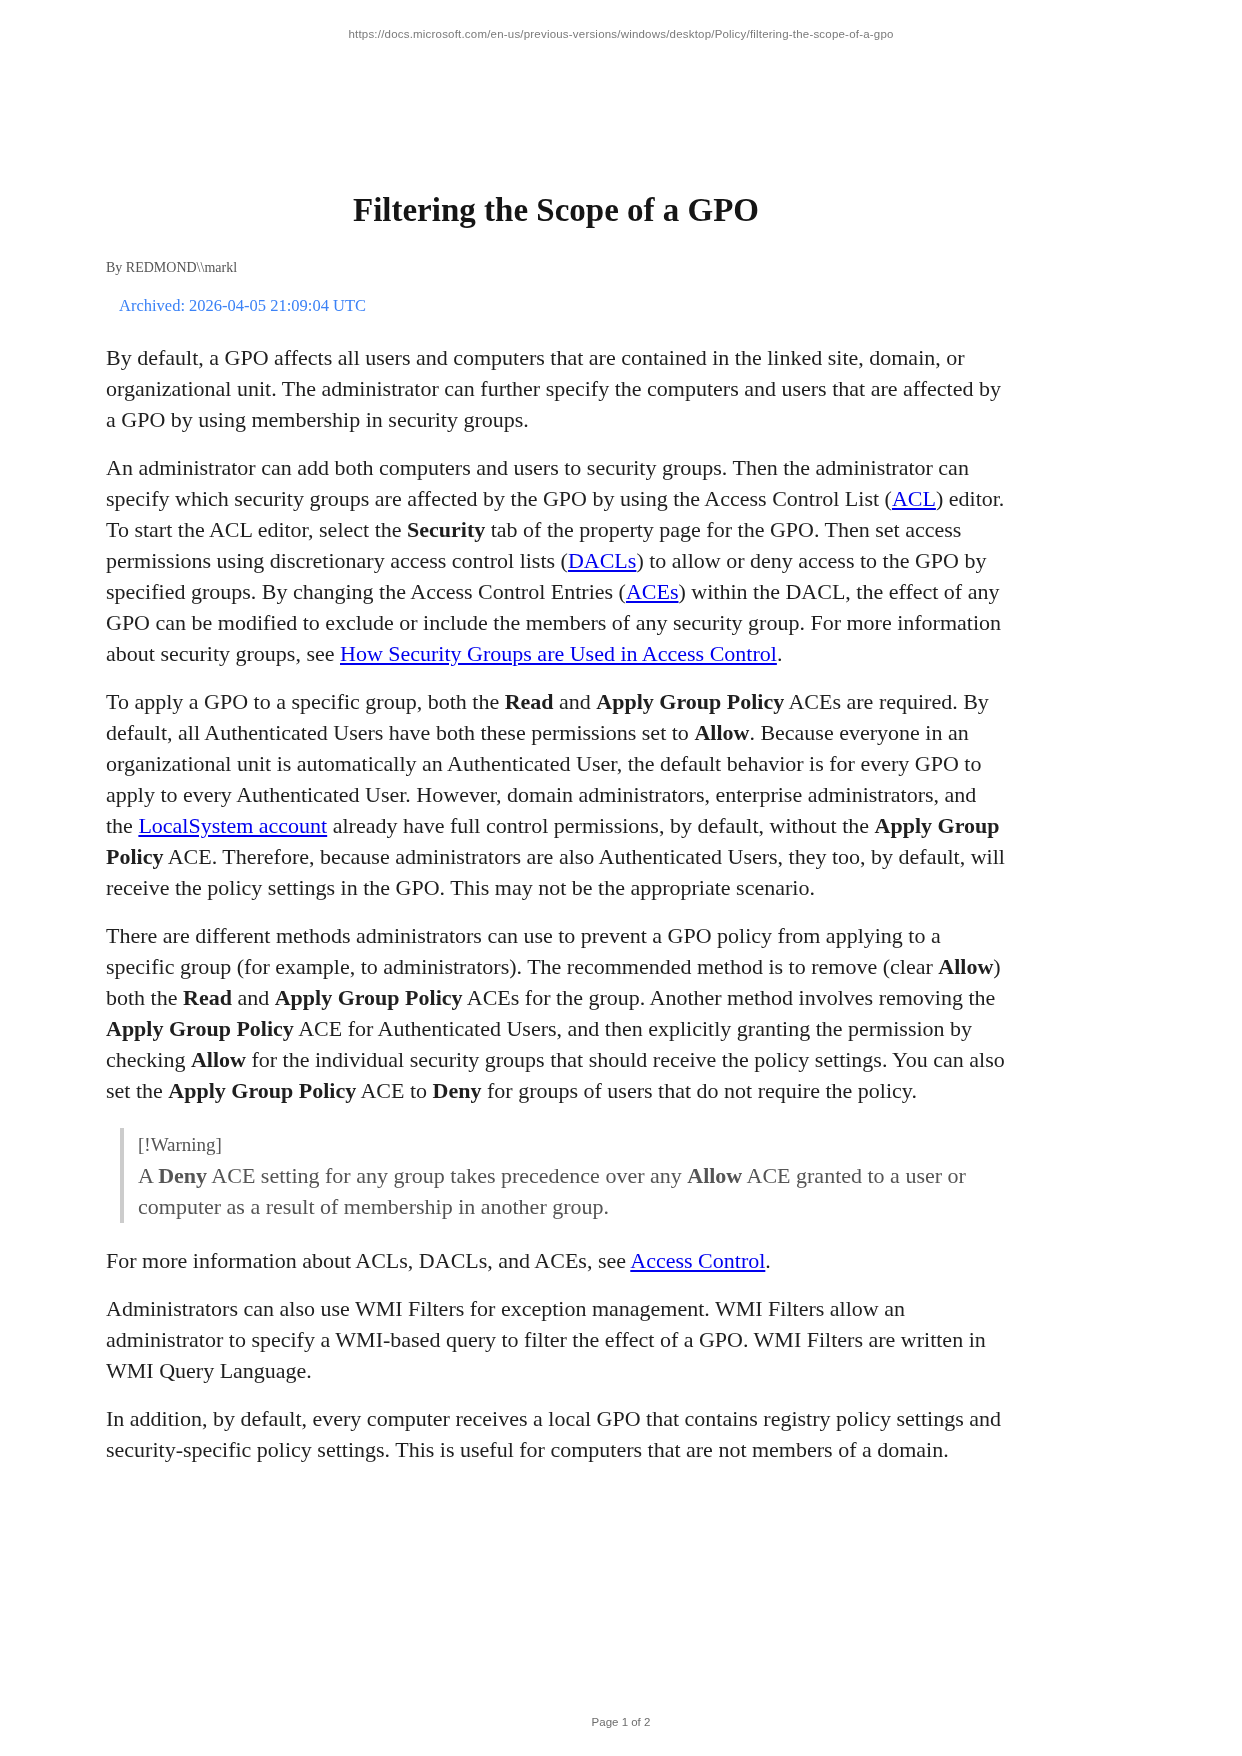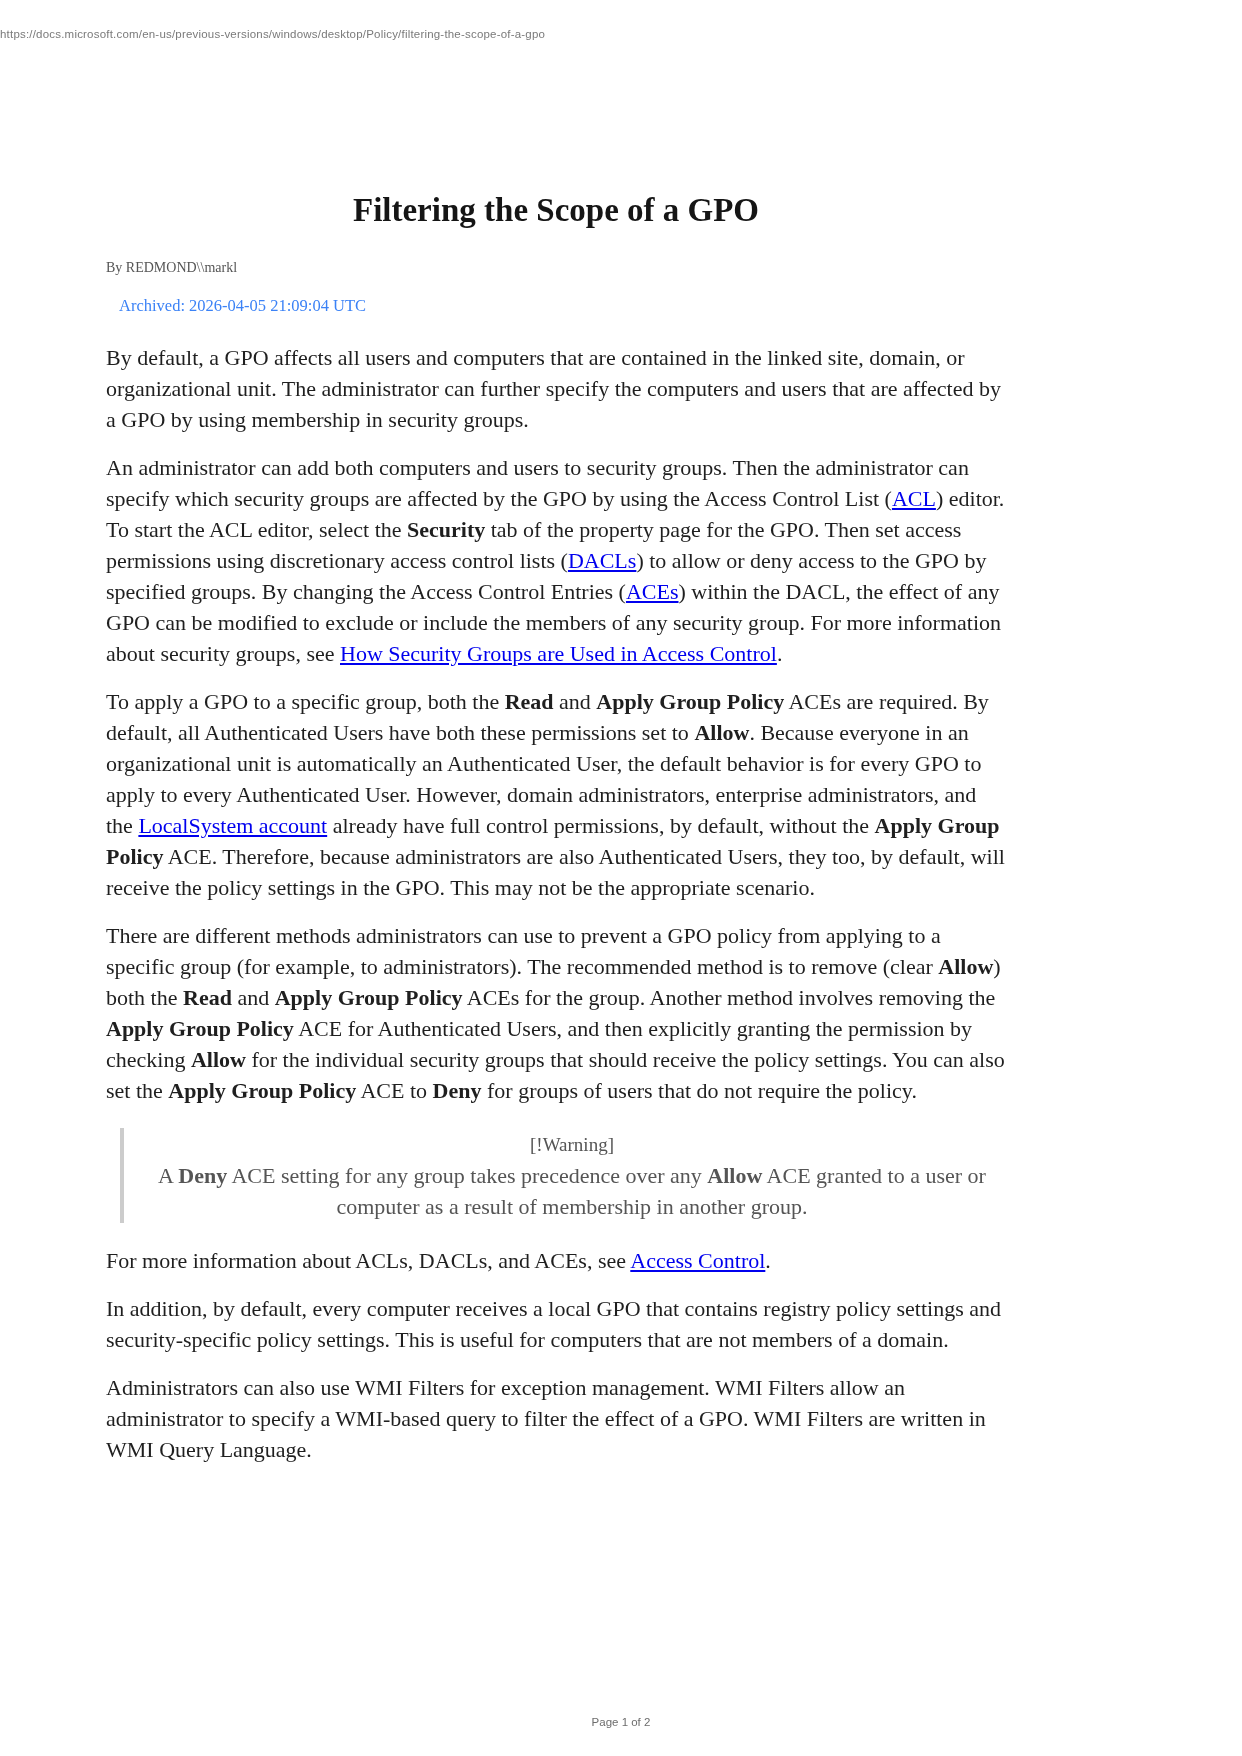--- a/index.html
+++ b/index.html
@@ -8,20 +8,21 @@
     height: 1756px;
     background: #ffffff;
     position: relative;
     font-family: "Liberation Serif", serif;
   }
   .url-header {
     position: absolute;
     top: 28px;
     left: 0;
     right: 0;
+    text-align: center;
     font-family: "Liberation Sans", sans-serif;
     font-size: 11.5px;
     color: #7a7a7a;
     letter-spacing: 0.2px;
   }
   .article {
     position: absolute;
     left: 106px;
     top: 192px;
     width: 900px;
@@ -48,21 +49,20 @@
     font-size: 22px;
     line-height: 31px;
     color: #1f1f1f;
     margin: 0 0 17px 0;
   }
   blockquote.warning {
     margin: 22px 0 22px 14px;
     padding: 1px 0 1px 14px;
     border-left: 4px solid #cccccc;
     color: #555555;
-    text-align: center;
   }
   blockquote.warning .warning-label {
     font-size: 19px;
     line-height: 31px;
     margin: 0;
   }
   blockquote.warning p.body {
     color: #555555;
     margin: 0;
   }
@@ -97,17 +97,17 @@
   <p class="body"><span>An administrator can add both computers and users to security groups. Then the administrator can specify which security groups are affected by the GPO by using the Access Control List (</span><a class="link" href="#">ACL</a><span>) editor. To start the ACL editor, select the </span><strong>Security</strong><span> tab of the property page for the GPO. Then set access permissions using discretionary access control lists (</span><a class="link" href="#">DACLs</a><span>) to allow or deny access to the GPO by specified groups. By changing the Access Control Entries (</span><a class="link" href="#">ACEs</a><span>) within the DACL, the effect of any GPO can be modified to exclude or include the members of any security group. For more information about security groups, see </span><a class="link" href="#">How Security Groups are Used in Access Control</a><span>.</span></p>
   <p class="body"><span>To apply a GPO to a specific group, both the </span><strong>Read</strong><span> and </span><strong>Apply Group Policy</strong><span> ACEs are required. By default, all Authenticated Users have both these permissions set to </span><strong>Allow</strong><span>. Because everyone in an organizational unit is automatically an Authenticated User, the default behavior is for every GPO to apply to every Authenticated User. However, domain administrators, enterprise administrators, and the </span><a class="link" href="#">LocalSystem account</a><span> already have full control permissions, by default, without the </span><strong>Apply Group Policy</strong><span> ACE. Therefore, because administrators are also Authenticated Users, they too, by default, will receive the policy settings in the GPO. This may not be the appropriate scenario.</span></p>
   <p class="body"><span>There are different methods administrators can use to prevent a GPO policy from applying to a specific group (for example, to administrators). The recommended method is to remove (clear </span><strong>Allow</strong><span>) both the </span><strong>Read</strong><span> and </span><strong>Apply Group Policy</strong><span> ACEs for the group. Another method involves removing the </span><strong>Apply Group Policy</strong><span> ACE for Authenticated Users, and then explicitly granting the permission by checking </span><strong>Allow</strong><span> for the individual security groups that should receive the policy settings. You can also set the </span><strong>Apply Group Policy</strong><span> ACE to </span><strong>Deny</strong><span> for groups of users that do not require the policy.</span></p>
 
   <blockquote class="warning">
     <p class="warning-label">[!Warning]</p>
     <p class="body"><span>A </span><strong>Deny</strong><span> ACE setting for any group takes precedence over any </span><strong>Allow</strong><span> ACE granted to a user or computer as a result of membership in another group.</span></p>
   </blockquote>
 
   <p class="body"><span>For more information about ACLs, DACLs, and ACEs, see </span><a class="link" href="#">Access Control</a><span>.</span></p>
+  <p class="body"><span>Administrators can also use WMI Filters for exception management. WMI Filters allow an administrator to specify a WMI-based query to filter the effect of a GPO. WMI Filters are written in WMI Query Language.</span></p>
   <p class="body"><span>In addition, by default, every computer receives a local GPO that contains registry policy settings and security-specific policy settings. This is useful for computers that are not members of a domain.</span></p>
-  <p class="body"><span>Administrators can also use WMI Filters for exception management. WMI Filters allow an administrator to specify a WMI-based query to filter the effect of a GPO. WMI Filters are written in WMI Query Language.</span></p>
 </div>
 
 <div class="footer">Page 1 of 2</div>
 
 </body></html>

